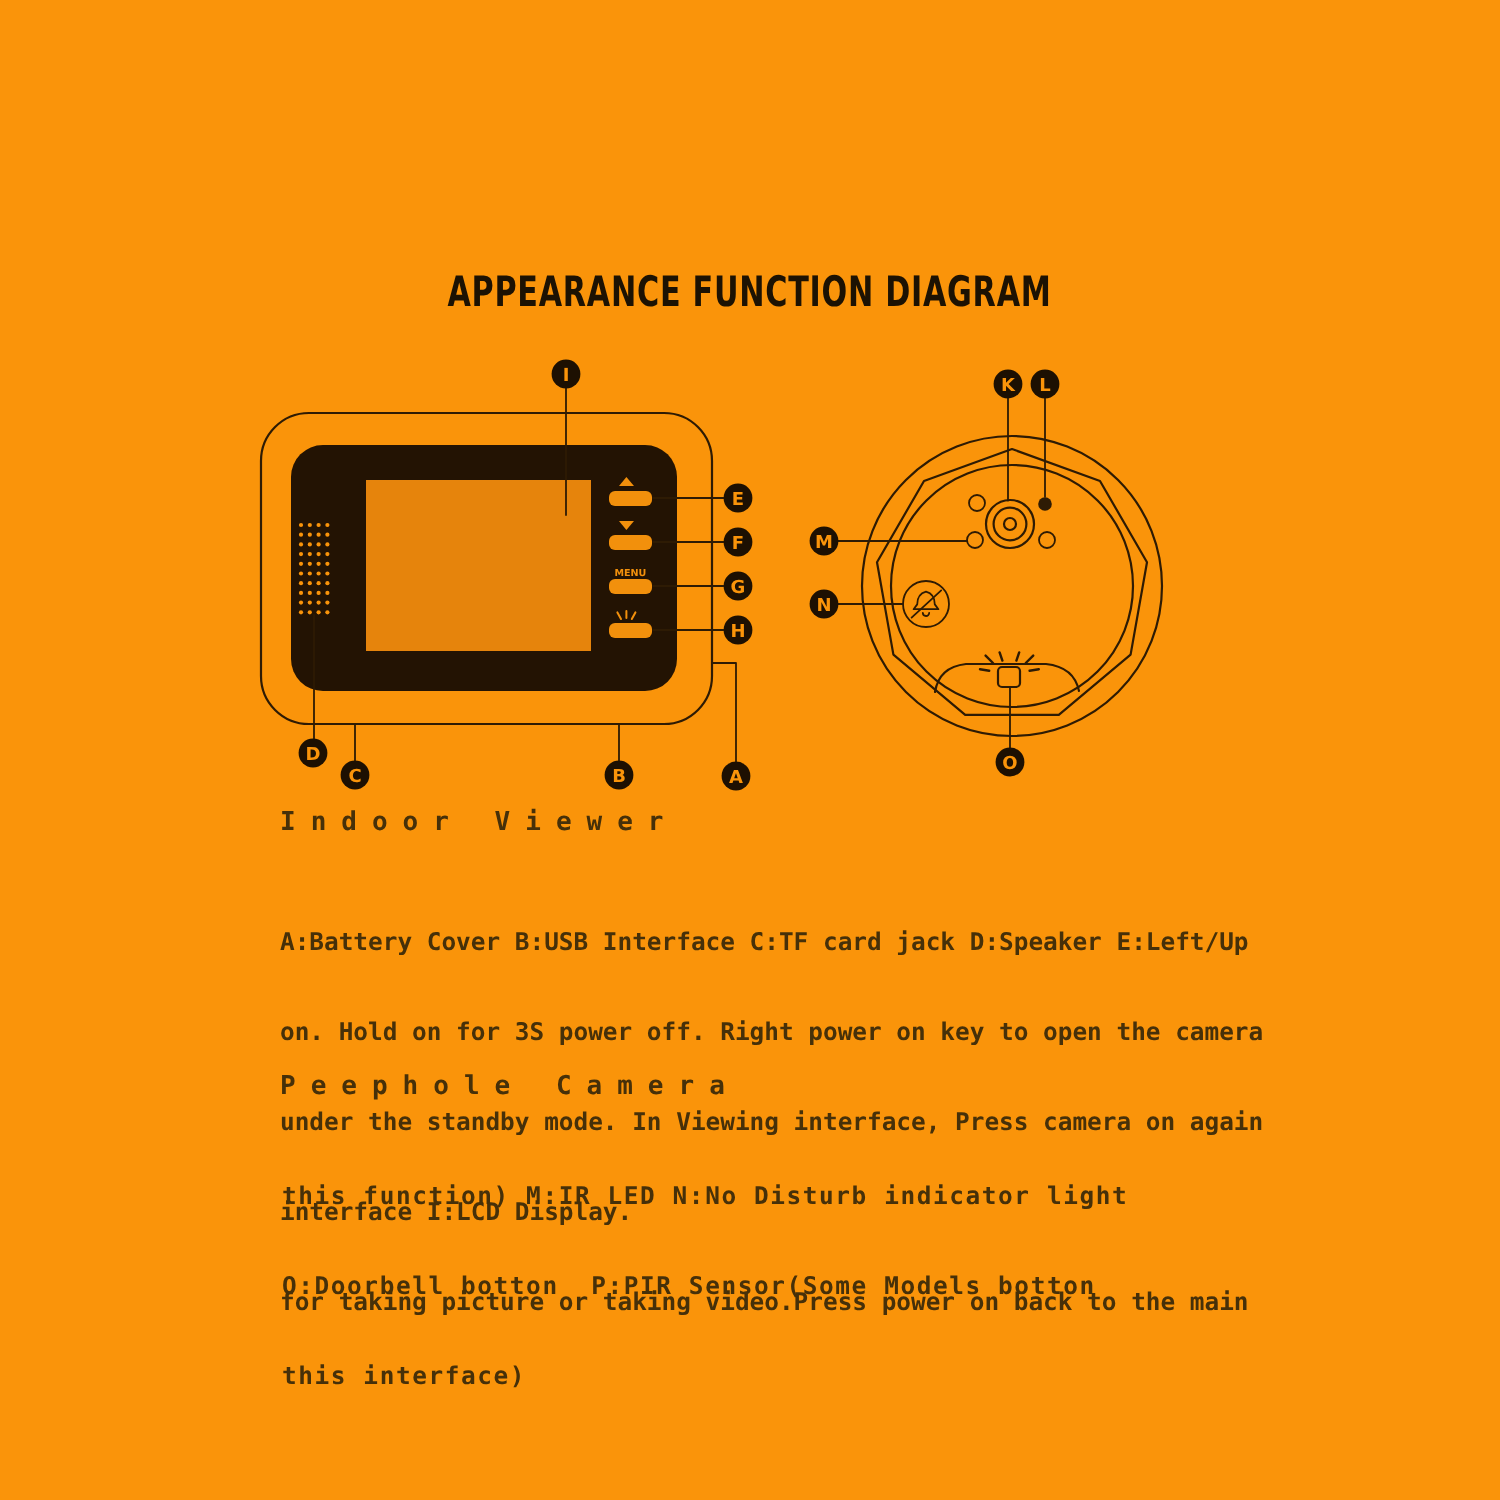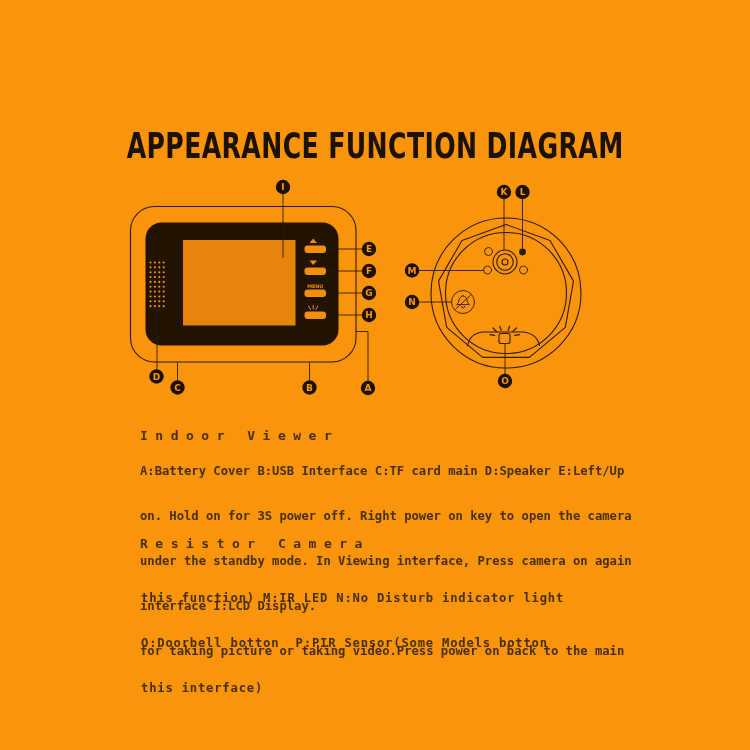--- a/index.html
+++ b/index.html
@@ -5,21 +5,21 @@
   html,body { margin:0; padding:0; background:#fff; }
   .stage {
     position:relative; width:750px; height:750px; overflow:hidden;
     background:var(--background,#FA940A);
     font-family:"DejaVu Sans Mono", monospace;
   }
   .title {
     position:absolute; top:132px; left:0; width:750px; margin:0;
     text-align:center;
     font-family:"DejaVu Sans", sans-serif;
-    font-weight:bold; font-size:35px; line-height:28px;
+    font-weight:bold; font-size:21px; line-height:28px;
     color:var(--title-text,#1C1203);
   }
   .title-inner { display:inline-block; transform:scaleX(0.72); transform-origin:center; white-space:nowrap; letter-spacing:0.5px; }
   .diagram { position:absolute; top:0; left:0; width:750px; height:400px; }
   .ln   { fill:none; stroke:var(--ink,#2E1B04); stroke-width:1.1; stroke-linejoin:round; stroke-linecap:round; }
   .thin { stroke-width:0.9; }
   .rays { stroke-width:1.2; }
   .frame  { fill:var(--frame-fill,#231303); stroke:none; }
   .screen { fill:var(--screen-fill,#E6840C); stroke:none; }
   .btn    { fill:var(--button-fill,#F2900C); stroke:none; }
@@ -37,21 +37,21 @@
     position:absolute;
     font-weight:bold; font-size:13px; line-height:14px;
     letter-spacing:7.5px; white-space:nowrap;
     color:var(--body-text,#463009);
   }
   .para {
     position:absolute;
     font-weight:bold; font-size:12.2px; line-height:15px;
     white-space:pre; color:var(--body-text,#463009);
   }
-  .h1pos { left:140px; top:405px;margin-top:24px; }
+  .h1pos { left:140px; top:405px; }
   .p1pos { left:140px; top:434px; }
   .h2pos { left:140px; top:537px; }
   .p2pos { left:141px; top:561px; letter-spacing:0.8px; }
 </style>
 </head>
 <body>
 
 <div class="stage">
 
   <h1 class="title"><span class="title-inner">APPEARANCE FUNCTION DIAGRAM</span></h1>
@@ -221,27 +221,27 @@
         </g>
         <g>
           <circle cx="505" cy="381" r="7.2" fill="var(--badge-fill)"></circle>
           <text x="505" y="384.3" class="badge-letter">O</text>
         </g>
       </g>
   </svg>
 
   <div class="heading h1pos">Indoor Viewer</div>
   <div class="para p1pos">
-    <div class="text-line">A:Battery Cover B:USB Interface C:TF card main D:Speaker E:Left/Up</div>
+    <div class="text-line">A:Battery Cover B:USB Interface C:TF card jack D:Speaker E:Left/Up</div>
     <div class="text-line">on. Hold on for 3S power off. Right power on key to open the camera</div>
     <div class="text-line">under the standby mode. In Viewing interface, Press camera on again</div>
     <div class="text-line">interface I:LCD Display.</div>
     <div class="text-line">for taking picture or taking video.Press power on back to the main</div>
   </div>
 
-  <div class="heading h2pos">Resistor Camera</div>
+  <div class="heading h2pos">Peephole Camera</div>
   <div class="para p2pos">
     <div class="text-line">this function) M:IR LED N:No Disturb indicator light</div>
     <div class="text-line">O:Doorbell botton  P:PIR Sensor(Some Models botton</div>
     <div class="text-line">this interface)</div>
   </div>
 
 </div>
 
 </body></html>

